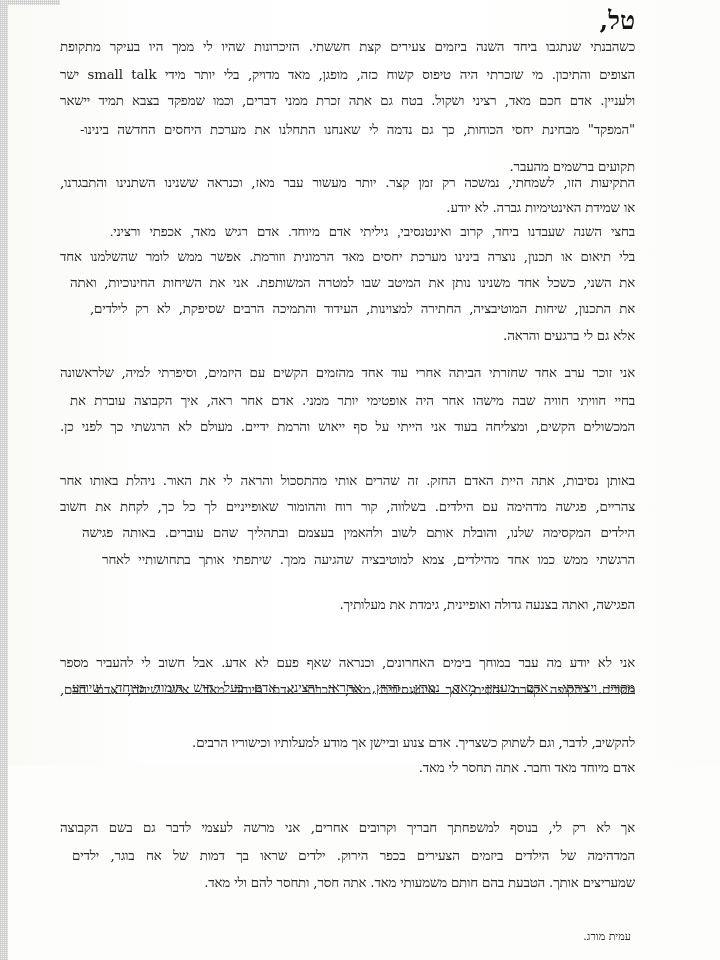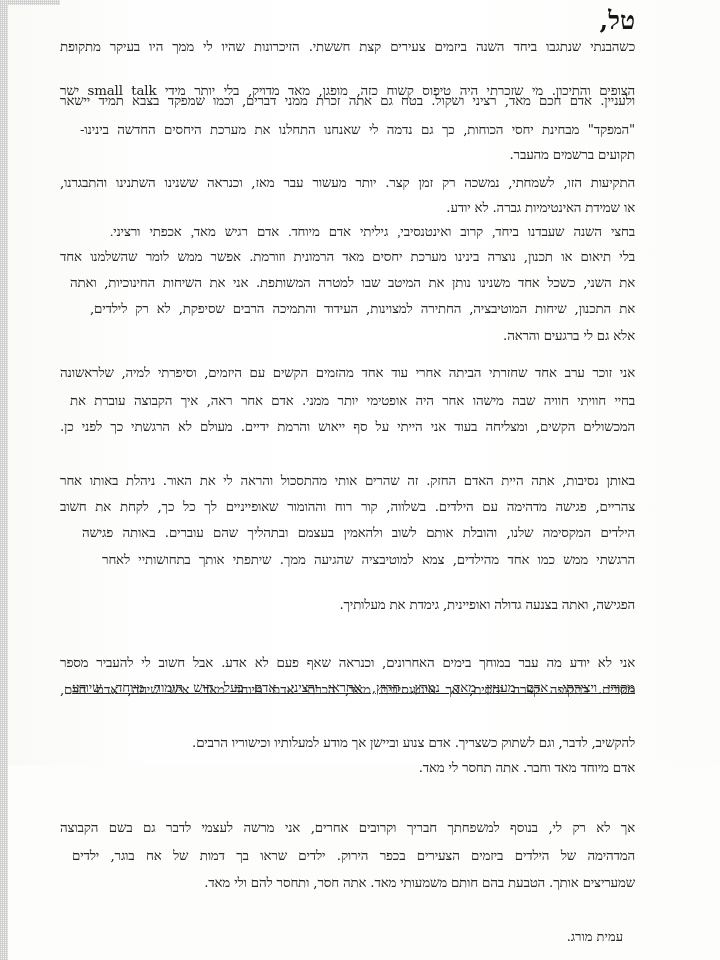--- a/index.html
+++ b/index.html
@@ -65,43 +65,43 @@
       letter-spacing: -0.2px;
       color: #232323;
     }
     .line.justify {
       left: 0;
       text-align: justify;
       text-align-last: justify;
     }
     .signature {
       position: absolute;
-      right: 12px;
+      right: 4px;
       top: 928px;
-      font-size: 13px;
+      font-size: 11px;
       line-height: 18px;
       color: #232323;
       white-space: nowrap;
     }
   </style>
 </head>
 <body>
 
 <div class="page">
   <div class="edge-top"></div>
   <div class="edge-left"></div>
 
   <div class="letter">
     <div class="title">טל,</div>
 
     <div class="line justify" style="top:38px">כשהבנתי שנתגבו ביחד השנה ביזמים צעירים קצת חששתי. הזיכרונות שהיו לי ממך היו בעיקר מתקופת</div>
-    <div class="line justify" style="top:82px">הצופים והתיכון. מי שזכרתי היה טיפוס קשוח כזה, מופגן, מאד מדויק, בלי יותר מידי small talk ישר</div>
+    <div class="line justify" style="top:66px">הצופים והתיכון. מי שזכרתי היה טיפוס קשוח כזה, מופגן, מאד מדויק, בלי יותר מידי small talk ישר</div>
     <div class="line justify" style="top:92px">ולעניין. אדם חכם מאד, רציני ושקול. בטח גם אתה זכרת ממני דברים, וכמו שמפקד בצבא תמיד יישאר</div>
     <div class="line" style="top:121px; right:0; left:20px; text-align:justify; text-align-last:justify;">"המפקד" מבחינת יחסי הכוחות, כך גם נדמה לי שאנחנו התחלנו את מערכת היחסים החדשה בינינו-</div>
-    <div class="line" style="top:146px">תקועים ברשמים מהעבר.</div>
+    <div class="line" style="top:158px">תקועים ברשמים מהעבר.</div>
 
     <div class="line justify" style="top:174px">התקיעות הזו, לשמחתי, נמשכה רק זמן קצר. יותר מעשור עבר מאז, וכנראה ששנינו השתנינו והתבגרנו,</div>
     <div class="line" style="top:199px">או שמידת האינטימיות גברה. לא יודע.</div>
 
     <div class="line" style="top:223px; left:50px; text-align:justify; text-align-last:justify;font-family:Liberation Serif, serif;">בחצי השנה שעבדנו ביחד, קרוב ואינטנסיבי, גיליתי אדם מיוחד. אדם רגיש מאד, אכפתי ורציני.</div>
     <div class="line justify" style="top:248px">בלי תיאום או תכנון, נוצרה בינינו מערכת יחסים מאד הרמונית וזורמת. אפשר ממש לומר שהשלמנו אחד</div>
     <div class="line" style="top:274px; left:10px; text-align:justify; text-align-last:justify;">את השני, כשכל אחד משנינו נותן את המיטב שבו למטרה המשותפת. אני את השיחות החינוכיות, ואתה</div>
     <div class="line" style="top:300px; left:30px; text-align:justify; text-align-last:justify;">את התכנון, שיחות המוטיבציה, החתירה למצוינות, העידוד והתמיכה הרבים שסיפקת, לא רק לילדים,</div>
     <div class="line" style="top:327px">אלא גם לי ברגעים והראה.</div>
 

